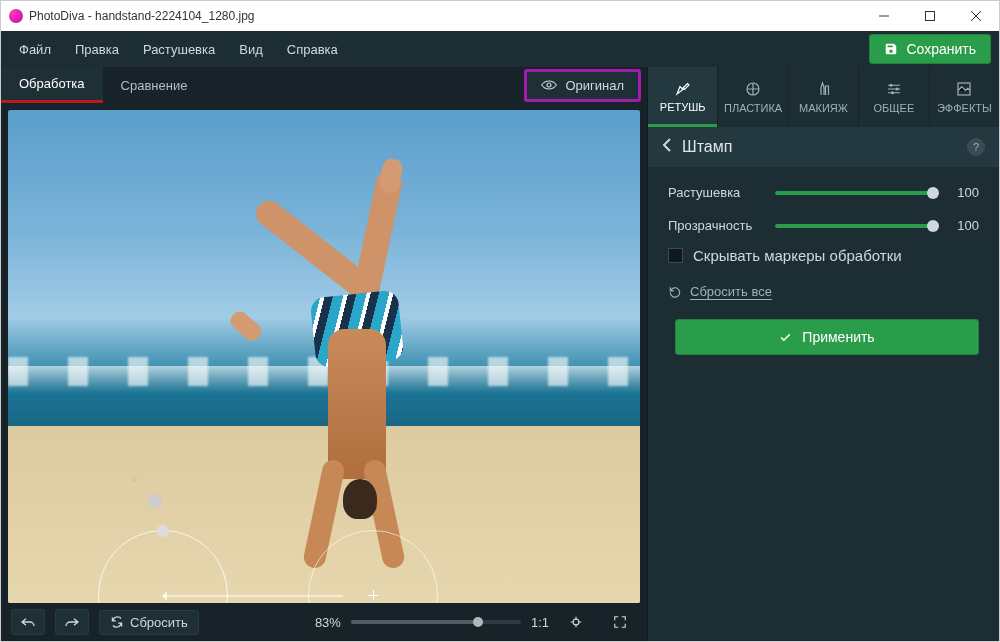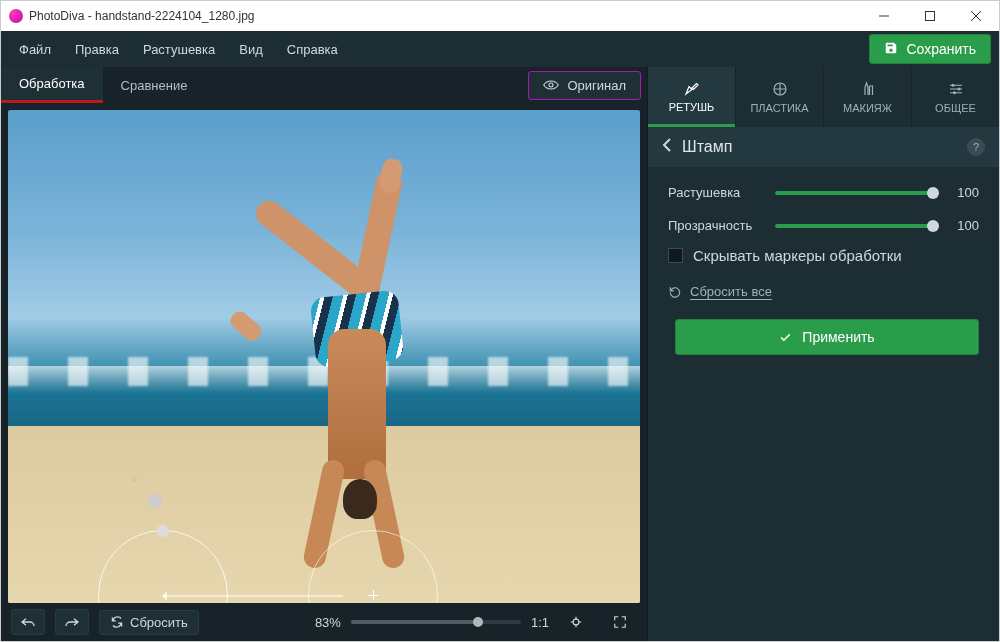--- a/index.html
+++ b/index.html
@@ -11,33 +11,33 @@
   .titlebar .logo { width: 14px; height: 14px; border-radius: 50%; background: radial-gradient(circle at 30% 30%, #ff3db8, #c208a5); margin-right: 6px; position: relative; }
   .titlebar .title { flex: 1; }
   .winbtns { display: flex; }
   .winbtn { width: 46px; height: 30px; display: flex; align-items: center; justify-content: center; color: #333; }
   .winbtn svg { width: 10px; height: 10px; }
   
   
   .menubar { height: 36px; background: #1c2d34; display: flex; align-items: center; padding: 0 8px; gap: 4px; }
   .menubar .menu-item { padding: 6px 10px; color: #cfd8dc; font-size: 13px; cursor: pointer; }
   .menubar .spacer { flex: 1; }
-  .save-btn { background: #2a9d4a; color: #fff; padding: 6px 14px; border-radius: 3px; font-size: 14px; display: flex; align-items: flex-start; gap: 8px; cursor: pointer; border: 1px solid #23813c; }
+  .save-btn { background: #2a9d4a; color: #fff; padding: 6px 14px; border-radius: 3px; font-size: 14px; display: flex; align-items: center; gap: 8px; cursor: pointer; border: 1px solid #23813c; }
   .save-btn svg { width: 14px; height: 14px; }
 
   
   .content { flex: 1; display: flex; background: #0f1c21; min-height: 0; }
 
   
   .editor { flex: 1; display: flex; flex-direction: column; background: #172329; min-width: 0; }
   .editor-tabs { height: 36px; display: flex; align-items: center; background: #172329; padding: 0; }
   .etab { padding: 9px 18px; font-size: 13px; color: #b0bec5; cursor: pointer; }
   .etab.active { color: #fff; border-bottom: 3px solid #b91c1c; background:#1f2f36; }
   .etab-spacer { flex: 1; }
-  .orig-btn { display: flex; align-items: center; gap: 8px; padding: 6px 14px; background: #1f2f36; color: #cfd8dc; font-size: 13px; border:1px solid #a21caf; border-radius:3px; margin-right:6px;justify-content:space-between; }
+  .orig-btn { display: flex; align-items: center; gap: 8px; padding: 6px 14px; background: #1f2f36; color: #cfd8dc; font-size: 13px; border:3px solid #a21caf; border-radius:3px; margin-right:6px;justify-content:space-between; }
   .orig-btn svg { width: 16px; height: 12px; }
 
   .canvas-wrap { flex: 1; padding: 7px 7px 0 7px; min-height: 0;}
   .canvas { width: 100%; height: 100%; position: relative; border-radius: 2px; overflow: hidden; 
     background: linear-gradient(to bottom, #5a9ecb 0%, #7cb4d9 25%, #a1cce6 42%, #2d87a7 54%, #1f6f8f 58%, #d8c49a 66%, #e6d4ab 100%);
   }
   .sea { position:absolute; left:0; right:0; top:52%; height:14%; background: linear-gradient(to bottom, rgba(255,255,255,0.6), #1a7394 40%, #1a6380); }
   .wave { position:absolute; left:0; right:0; top:50%; height:6%; background: repeating-linear-gradient(90deg, rgba(255,255,255,.75) 0 20px, rgba(255,255,255,0) 20px 60px); filter: blur(1px); opacity:.8;}
   .sand { position:absolute; left:0; right:0; top:64%; bottom:0; background:
       radial-gradient(circle at 20% 30%, rgba(0,0,0,.05) 0 2px, transparent 3px),
@@ -251,20 +251,27 @@
         </div>
         <div class="rtab">
           <svg viewBox="0 0 24 24">
               <path stroke="currentColor" stroke-width="1.6" d="M4 7h16M4 12h16M4 17h16"></path>
               <circle cx="8" cy="7" r="2" fill="currentColor"></circle>
               <circle cx="16" cy="12" r="2" fill="currentColor"></circle>
               <circle cx="10" cy="17" r="2" fill="currentColor"></circle>
             </svg>
           <span>ОБЩЕЕ</span>
         </div>
+        <div class="rtab">
+          <svg viewBox="0 0 24 24">
+              <rect x="4" y="4" width="16" height="16" fill="none" stroke="currentColor" stroke-width="1.6"></rect>
+              <path stroke="currentColor" stroke-width="1.6" d="M4 14l5-5 5 5 3-3 3 3"></path>
+            </svg>
+          <span>ЭФФЕКТЫ</span>
+        </div>
       </div>
 
       <div class="section-head">
         <span class="back">
           <svg width="10" height="14" viewBox="0 0 10 14">
               <path fill="none" stroke="#cfd8dc" stroke-width="2" d="M8 1 2 7l6 6"></path>
             </svg>
         </span>
         <span class="title">Штамп</span>
         <span class="help">?</span>

